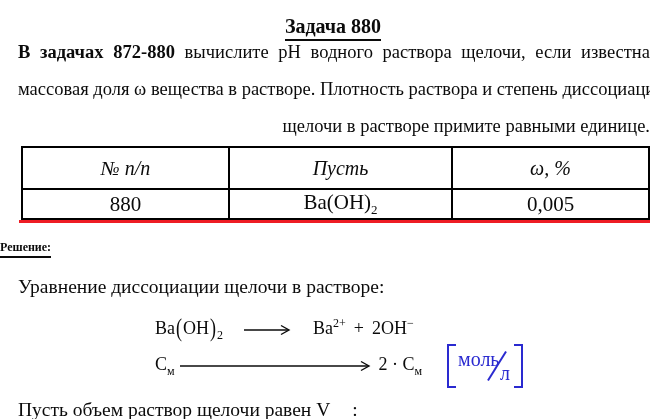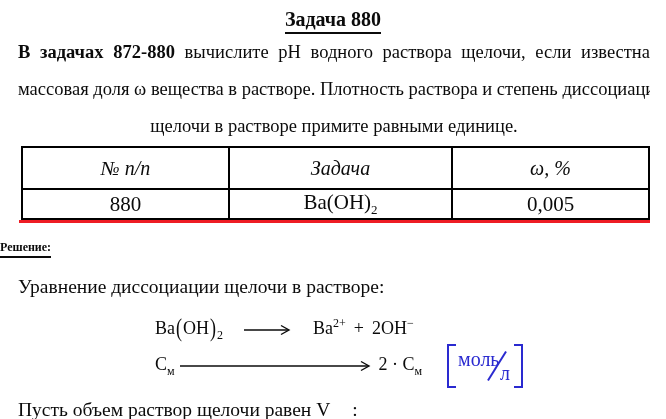--- a/index.html
+++ b/index.html
@@ -12,40 +12,40 @@
     width: 666px;
     height: 419px;
     background: #fff;
     overflow: hidden;
     font-family: "Liberation Serif", "DejaVu Serif", serif;
     color: #0b0b0b;
   }
   
   .doc-title {
     position: absolute;
-    top: 8px; left: 0; right: 0;
+    top: 15px; left: 0; right: 0;
     text-align: center;
     font-size: 20px;
     font-weight: bold;
   }
   .doc-title .u {
     display: inline-block;
     border-bottom: 2px solid #0b0b0b;
     padding-bottom: 1px;
   }
   
   .intro {
     position: absolute;
     top: 34px; left: 18px;
     width: 632px;
     font-size: 18.5px;
     line-height: 37px;
   }
   .intro .jline { text-align: justify; text-align-last: justify; white-space: nowrap; overflow: hidden; }
-  .intro .lline { text-align: center; white-space: nowrap; }
+  .intro .lline { text-align: right; white-space: nowrap; }
   .intro b { font-weight: bold; }
   
   table.ptable {
     position: absolute;
     top: 146px; left: 21px;
     border-collapse: collapse;
     table-layout: fixed;
   }
   table.ptable th, table.ptable td {
     border: 2px solid #000;
@@ -143,21 +143,21 @@
   <div class="intro">
     <div class="jline"><b>В задачах 872-880</b><span> вычислите рН водного раствора щелочи, если известна</span></div>
     <div class="jline">массовая доля ω вещества в растворе. Плотность раствора и степень диссоциации</div>
     <div class="lline">щелочи в растворе примите равными единице.</div>
   </div>
 
   <table class="ptable">
     <tbody>
       <tr>
         <th class="colw1">№ п/п</th>
-        <th class="colw2">Задача</th>
+        <th class="colw2">Пусть</th>
         <th class="colw3">ω, %</th>
       </tr>
       <tr>
         <td>880</td>
         <td><span>Ba(OH)</span><sub>2</sub></td>
         <td>0,005</td>
       </tr>
     </tbody>
   </table>
 

